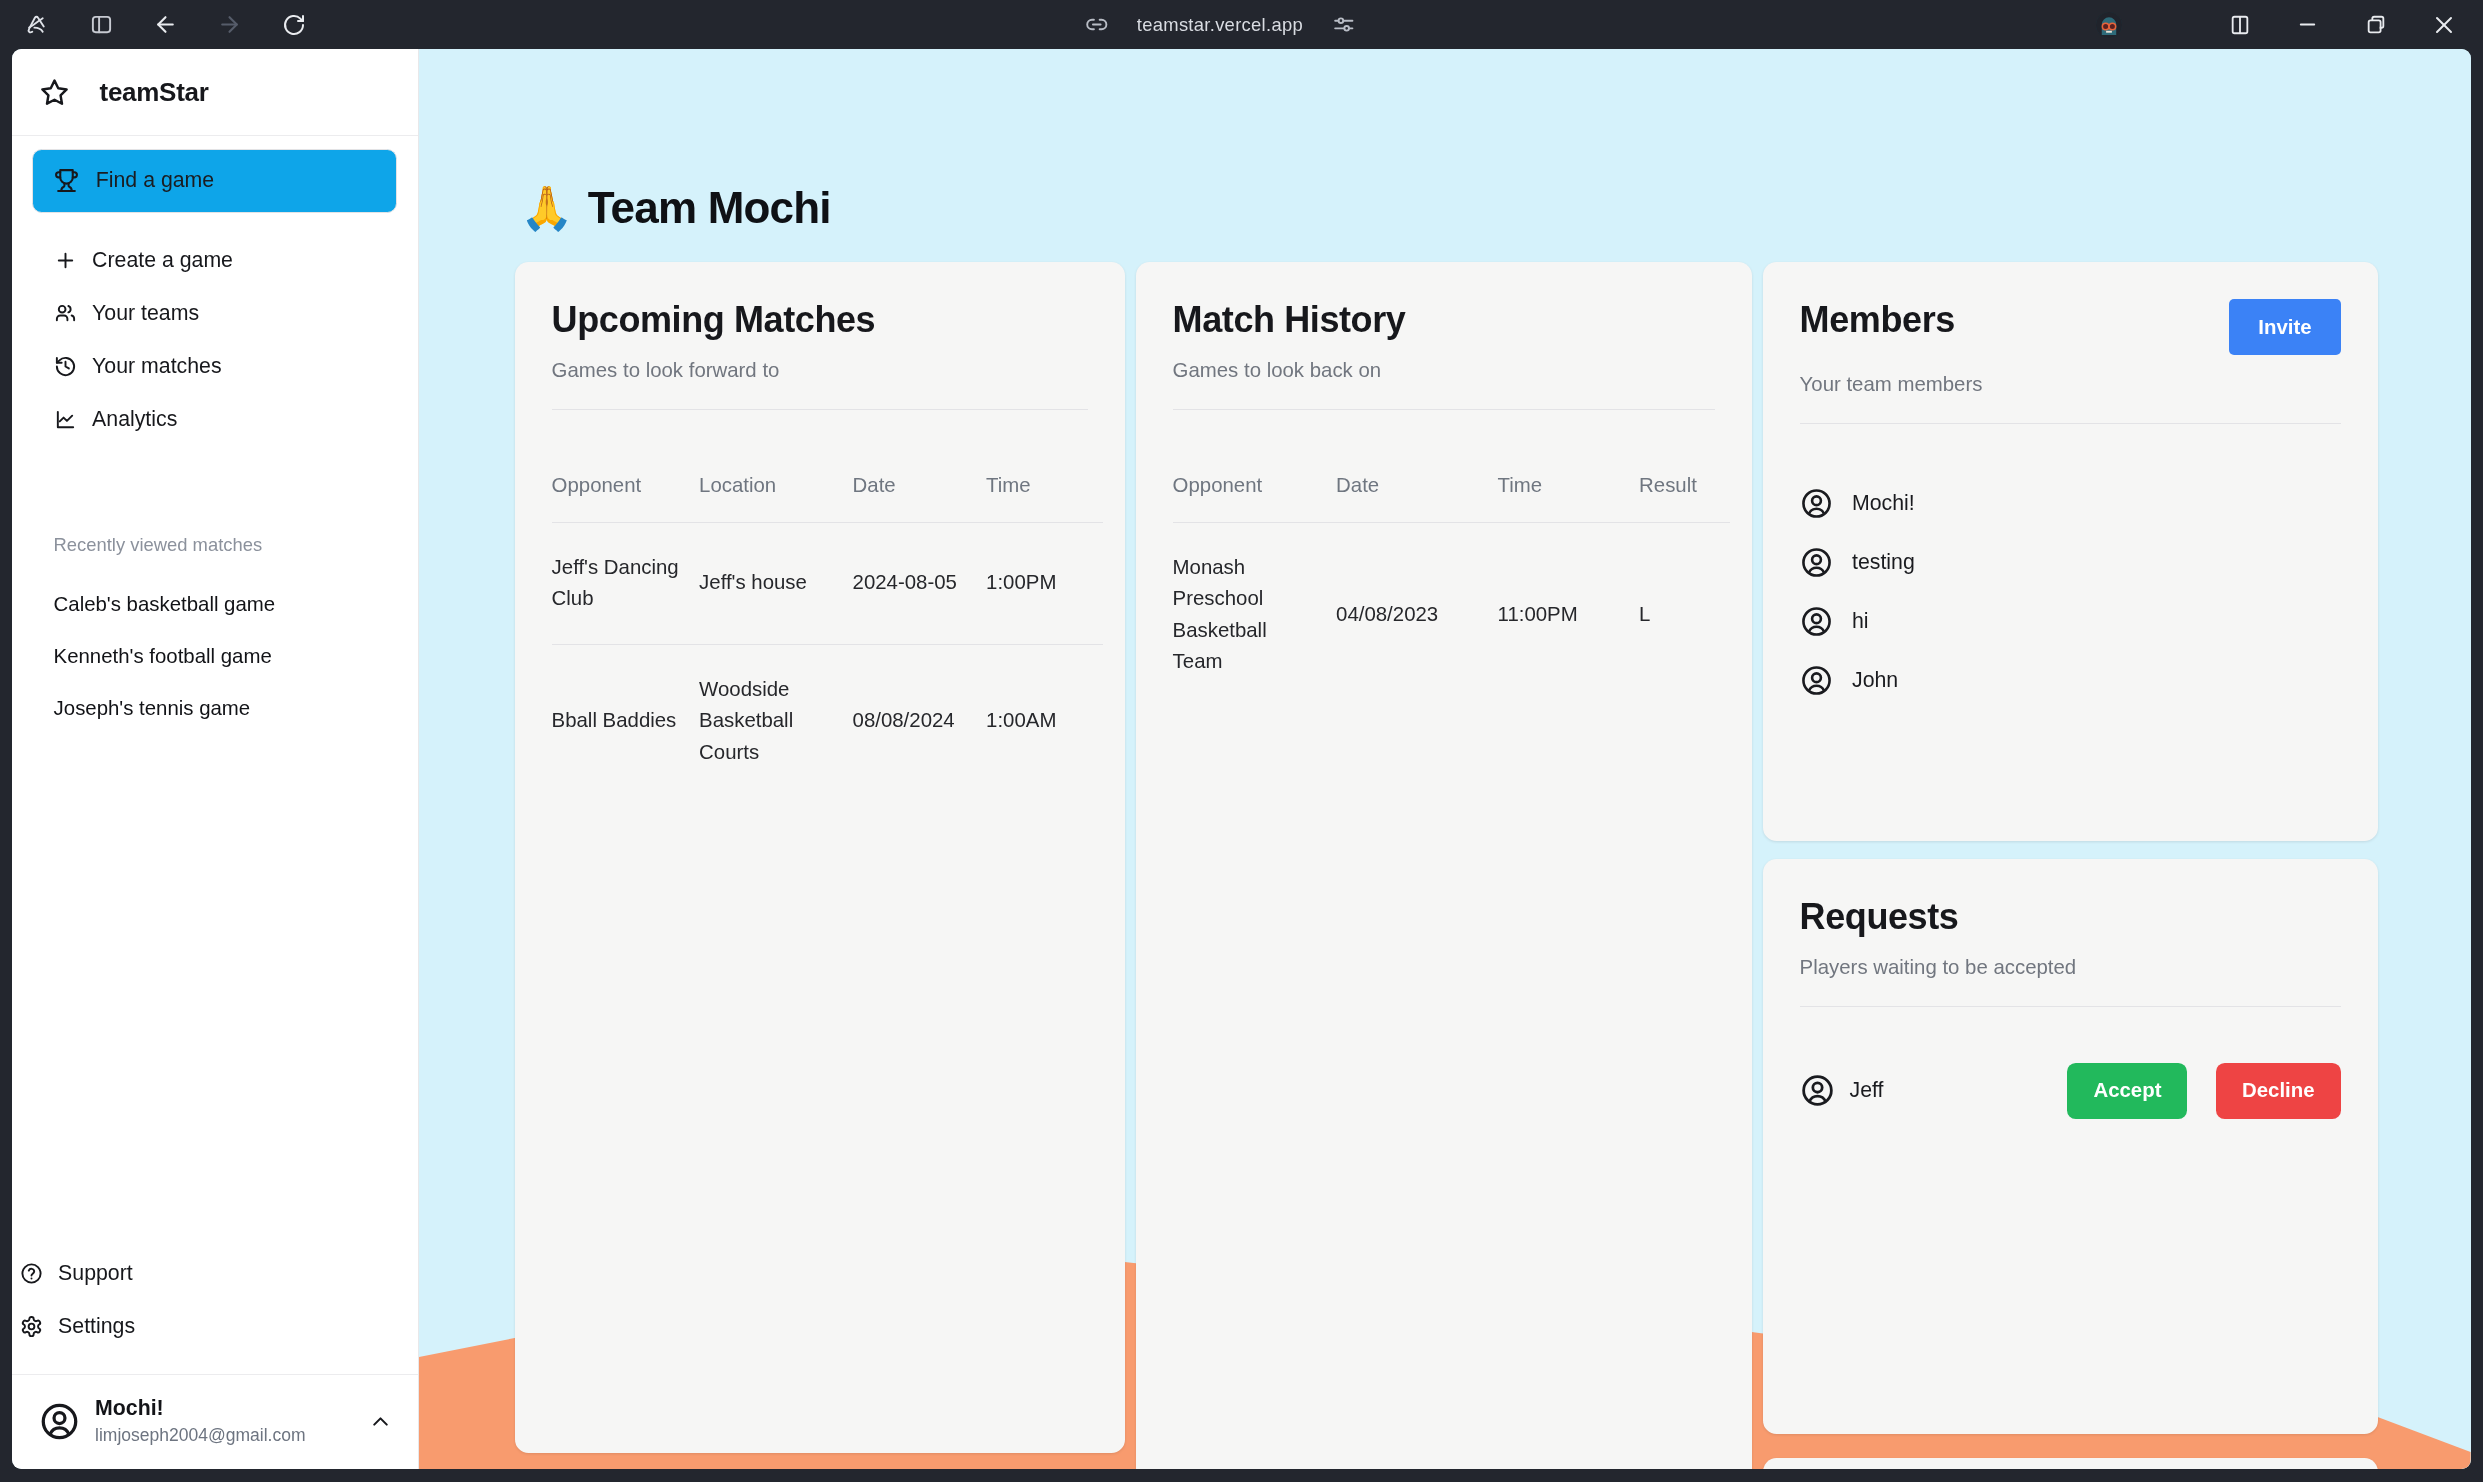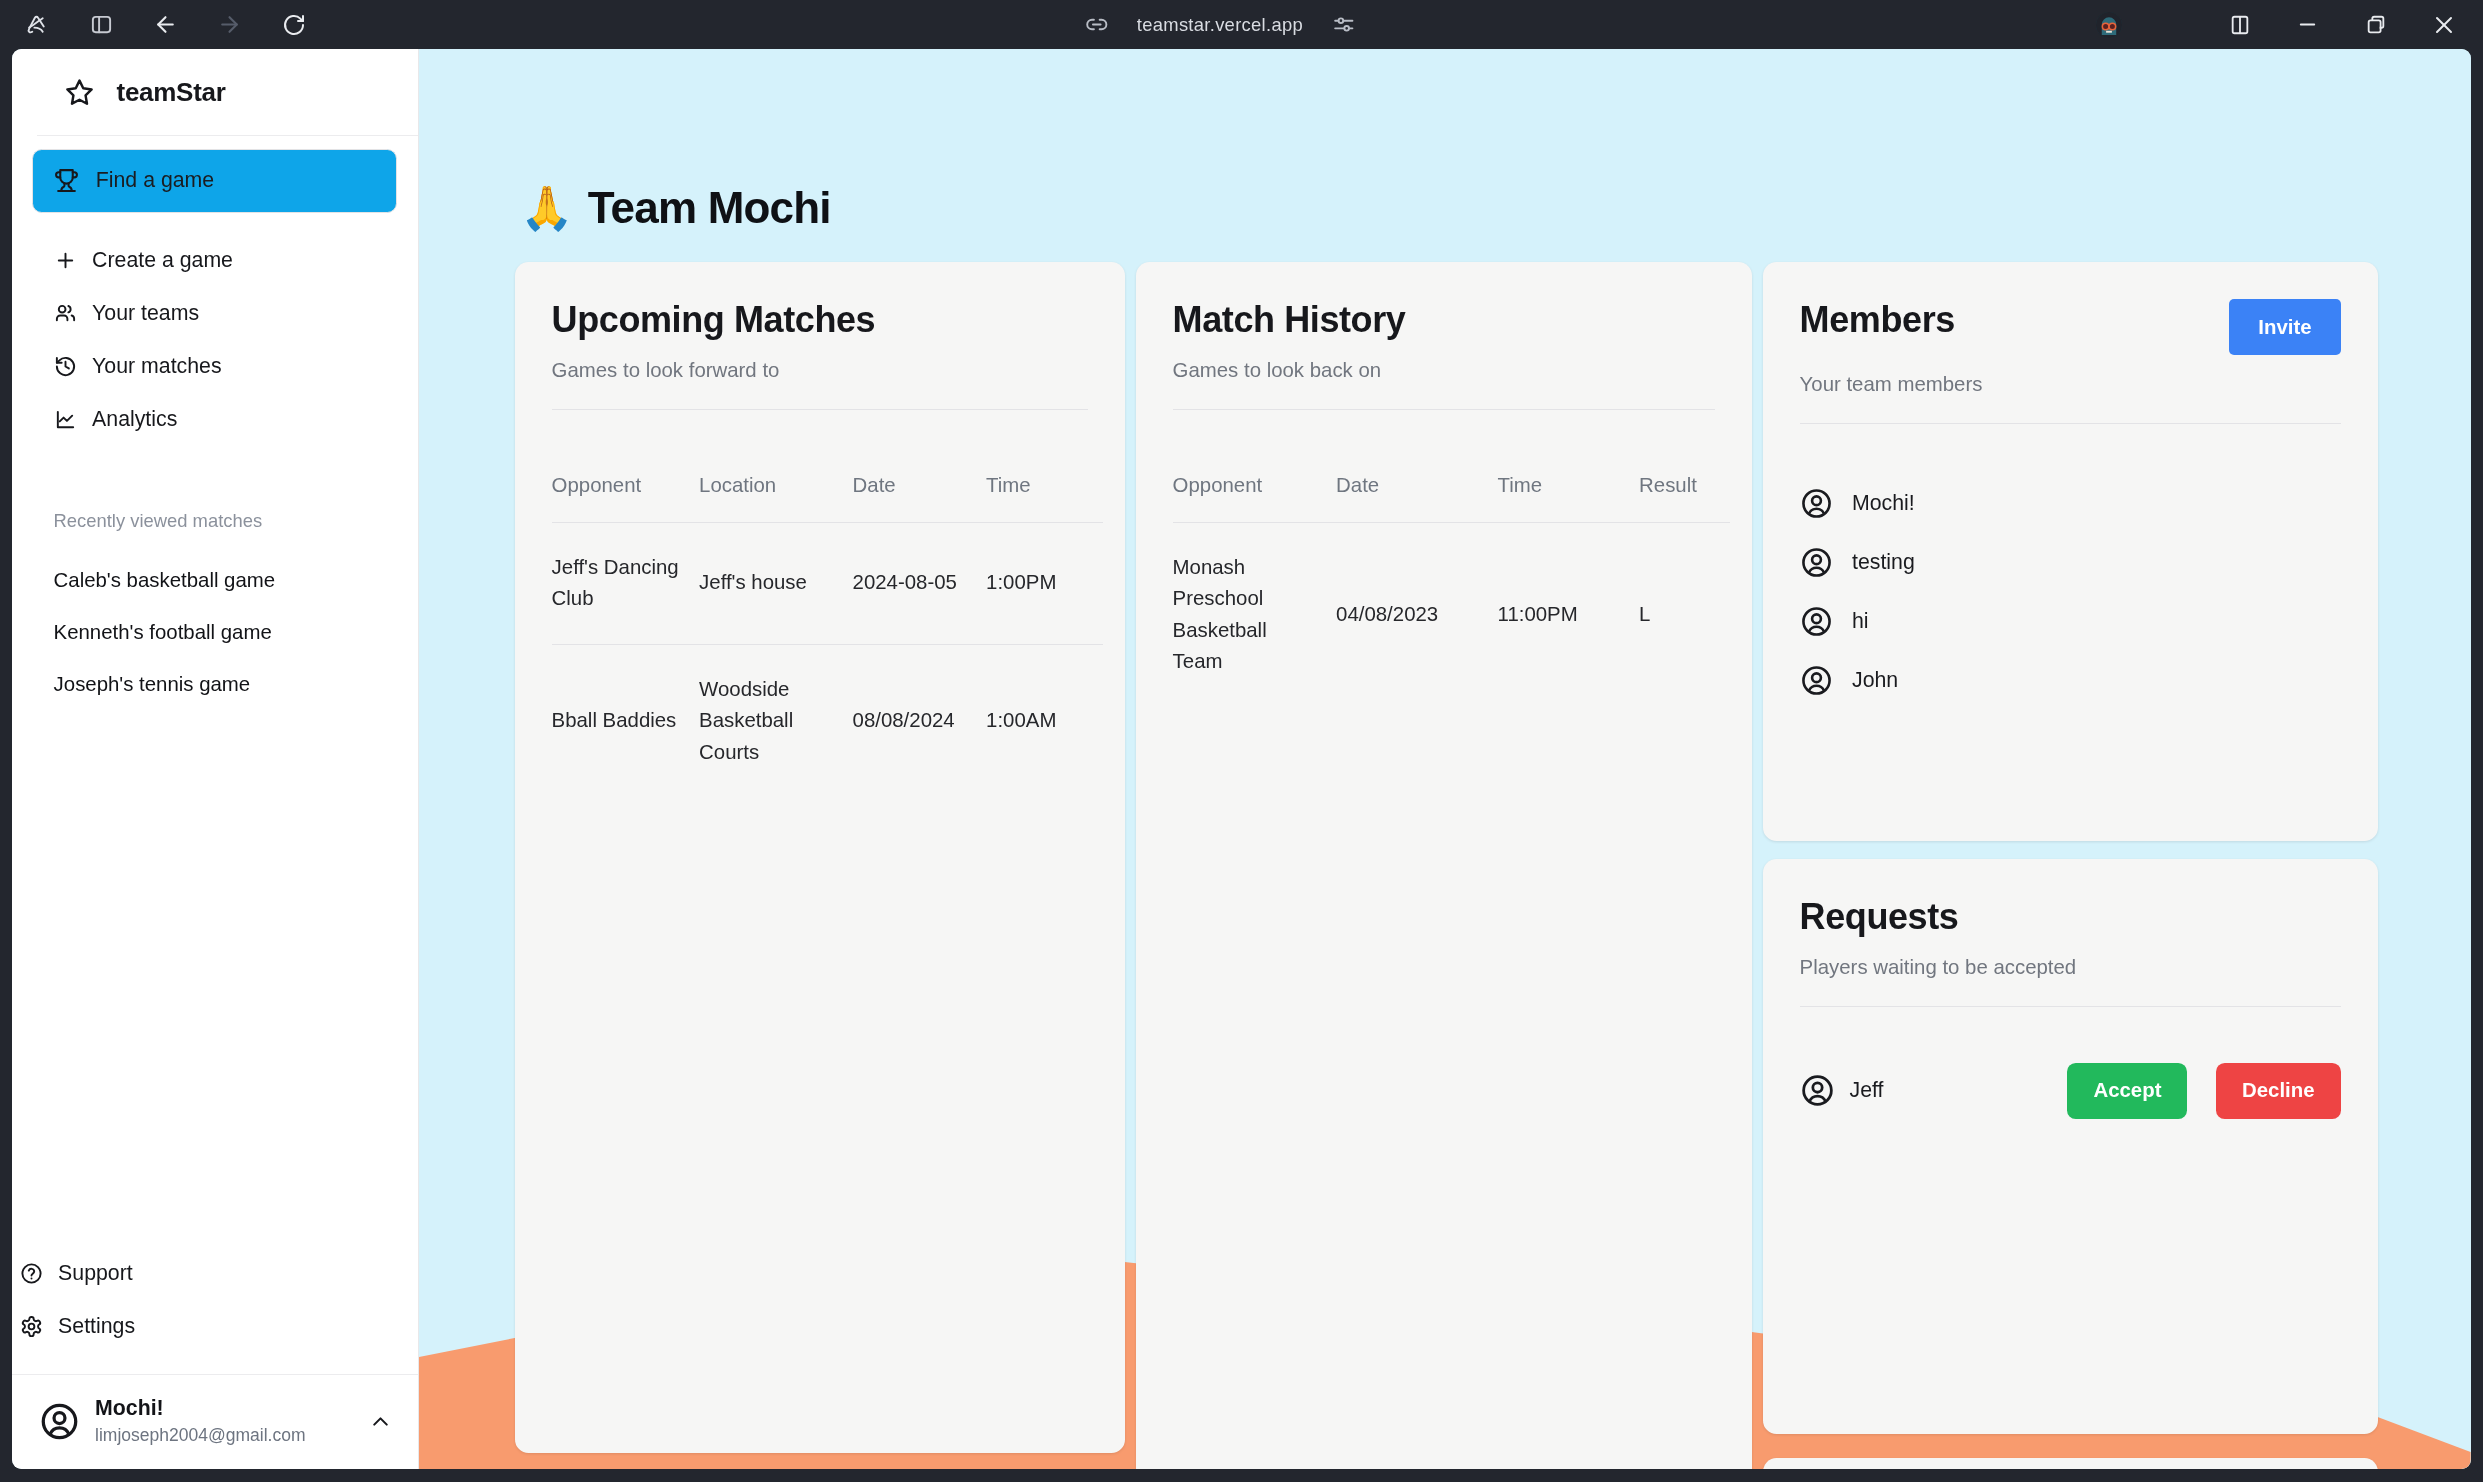--- a/index.html
+++ b/index.html
@@ -34,34 +34,34 @@
     position:absolute; left:11.6px; top:49px; width:2459px; height:1420px;
     border-radius:9.7px; overflow:hidden; display:flex; background:#d5f2fb;
   }
 
   
   .sidebar {
     width:407px; min-width:407px; height:100%;
     background:#ffffff; border-right:1px solid #e8e8ea;
     display:flex; flex-direction:column;
   }
-  .side-brand { height:87px; display:flex; align-items:center; gap:22px; padding:0 27px; border-bottom:1px solid #ececee; color:#17181c;margin-left:25px; }
+  .side-brand { height:87px; display:flex; align-items:center; gap:30px; padding:0 27px; border-bottom:1px solid #ececee; color:#17181c; }
   .side-brand-label { font-size:26px; font-weight:700; letter-spacing:-0.3px; }
   .find-pill {
     margin:12.6px 20.4px 0; height:64px; border-radius:9.7px;
     background:#0ea5e9; border:1px solid #e3e3e5;
     display:flex; align-items:center; gap:16.5px; padding:0 21.3px;
     font-size:21.3px; color:#1b1c20; font-weight:500; cursor:pointer;
   }
   .nav-list { margin-top:21.3px; }
   .nav-item {
     height:53px; display:flex; align-items:center; gap:15.5px;
     padding-left:42px; font-size:21.3px; color:#17181c; cursor:pointer;
   }
-  .recent { margin-top:64px; }
+  .recent { margin-top:88px; }
   .recent-label { padding-left:42px; font-size:18.4px; color:#8b919c; }
   .recent-items { margin-top:23px; }
   .recent-item { height:52px; display:flex; align-items:center; padding-left:42px; font-size:20.4px; color:#121317; cursor:pointer; }
   .side-spacer { flex:1; }
   .side-footer .nav-item { height:53px;padding-left:8px; }
   .user-box {
     margin-top:21.3px; border-top:1px solid #ececee;
     padding:21.3px 25px 23px 27px; display:flex; align-items:center; gap:15.5px; cursor:pointer;
   }
   .user-meta { flex:1; min-width:0; }

